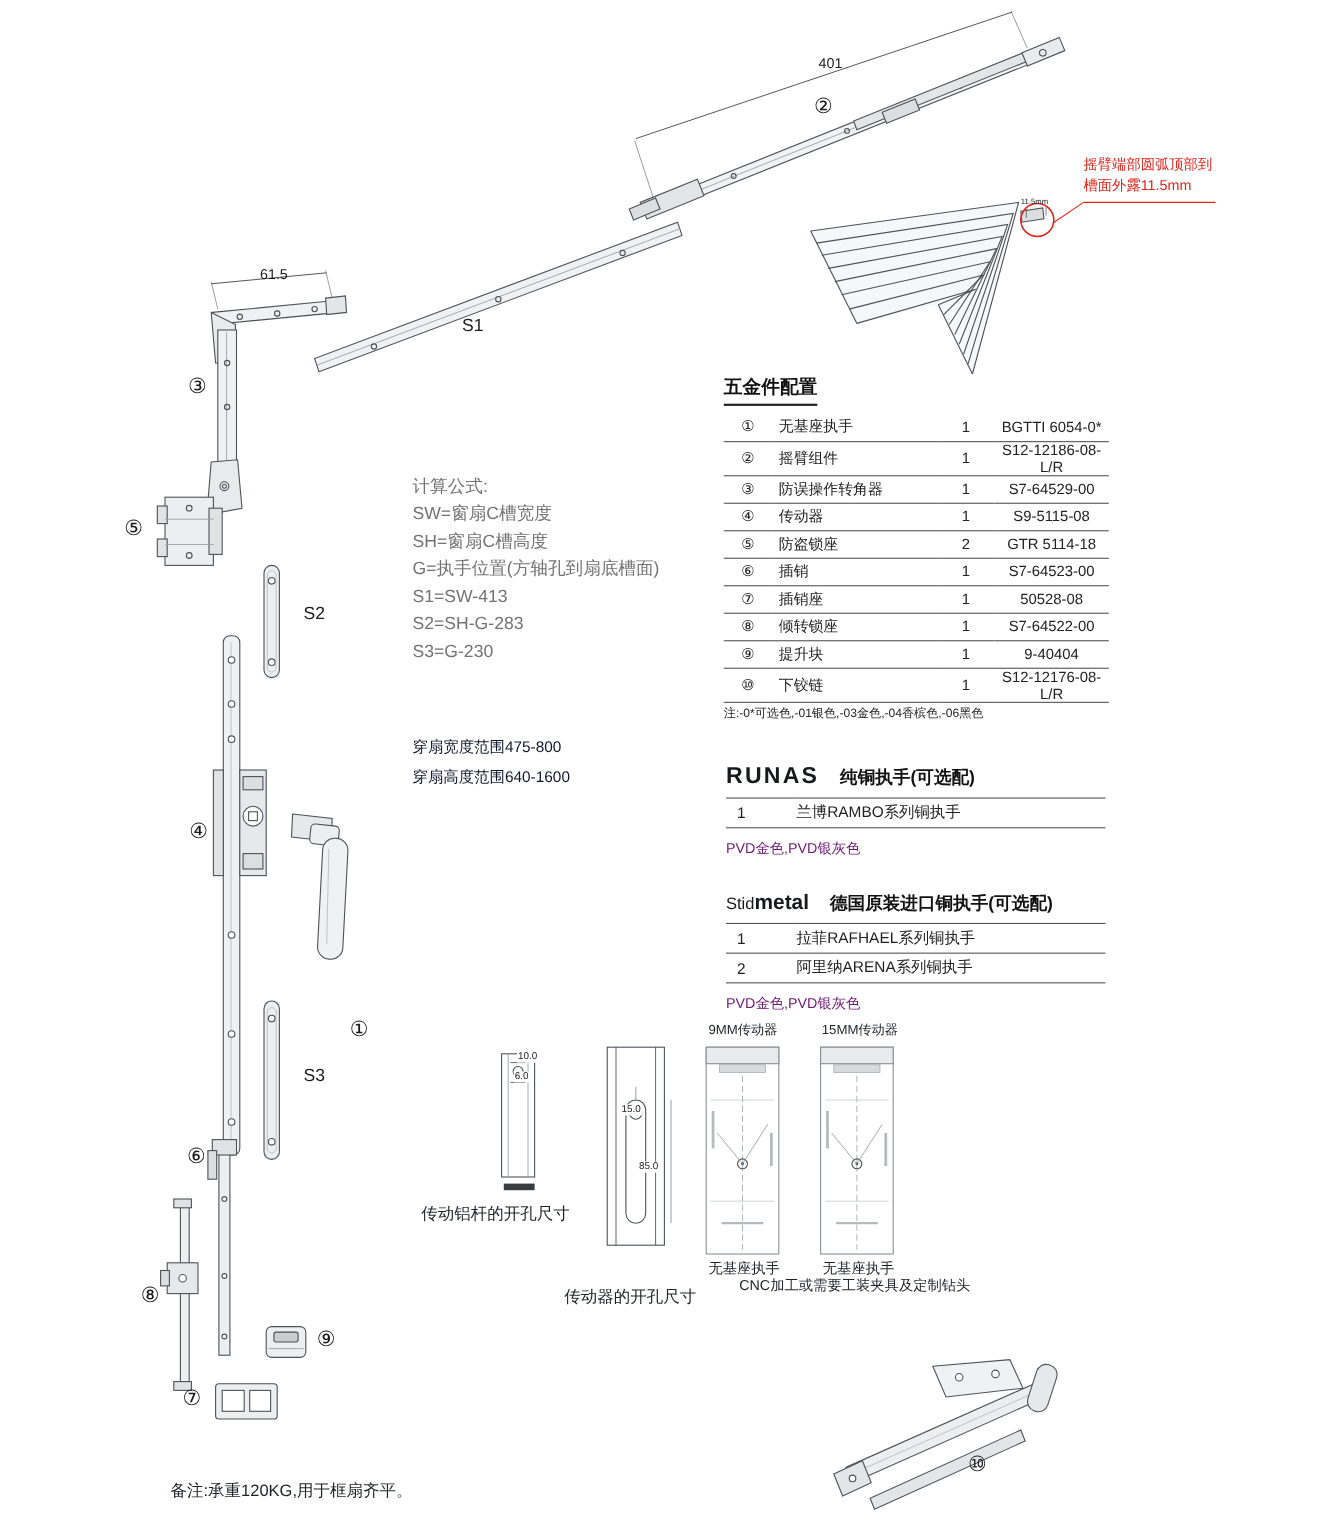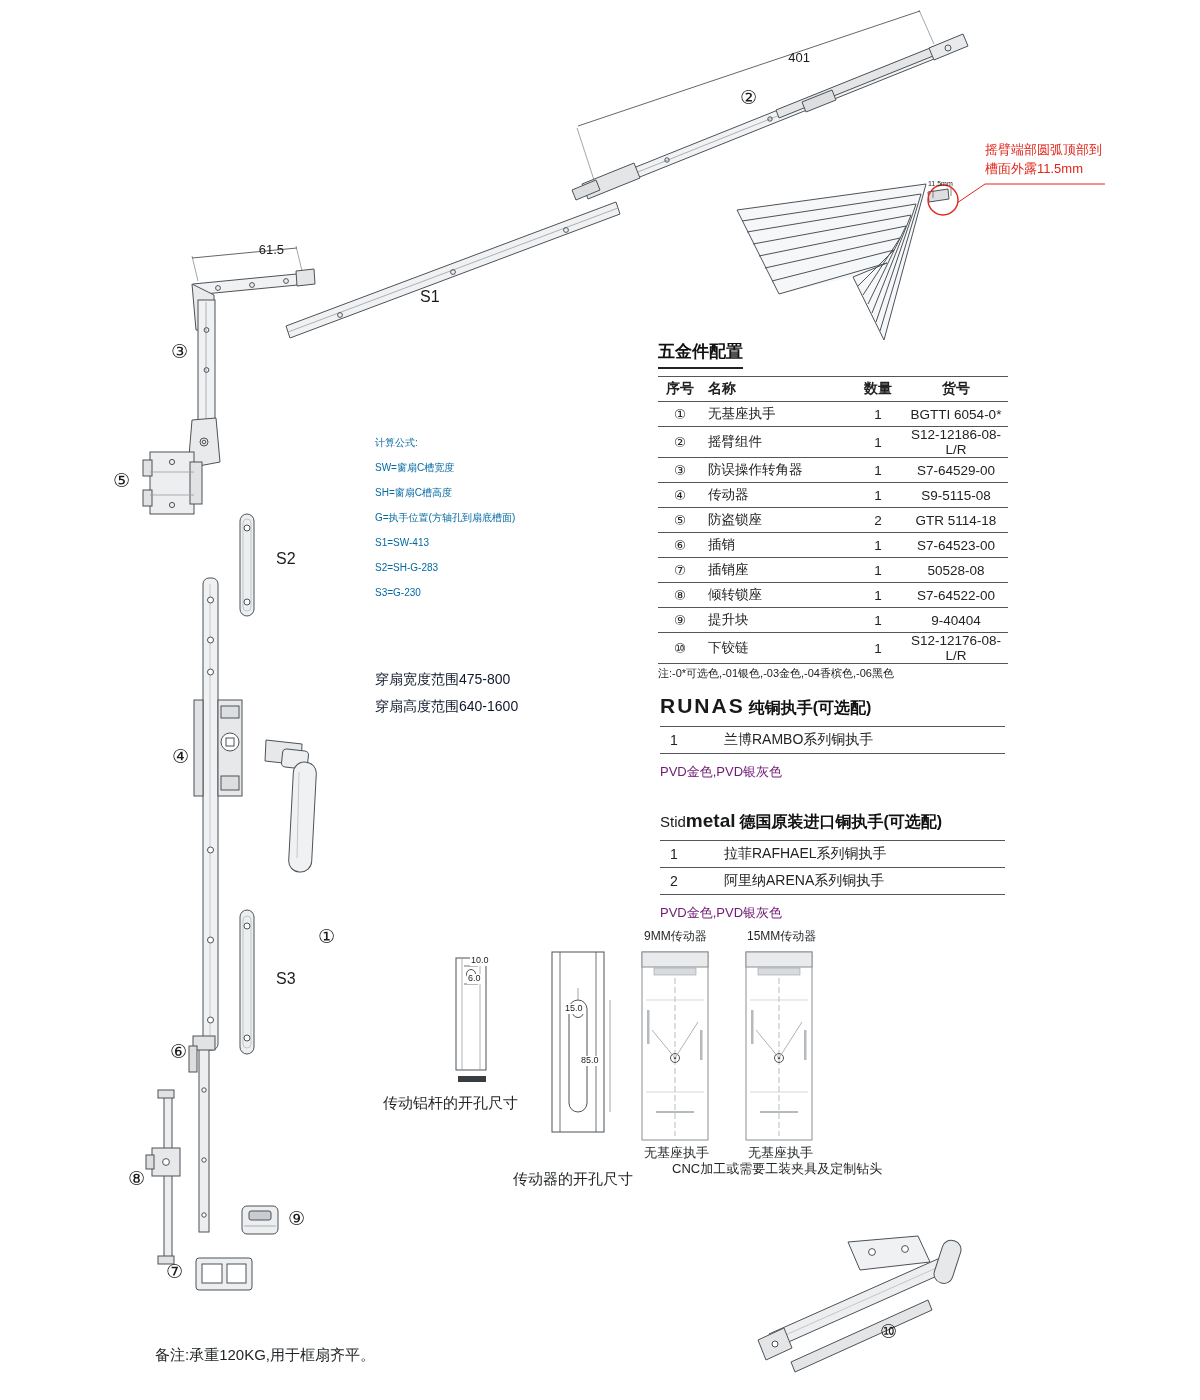--- a/index.html
+++ b/index.html
@@ -7,37 +7,37 @@
   .canvas{position:relative;width:1200px;height:1400px;background:#fff;
     font-family:"Liberation Sans","DejaVu Sans",sans-serif;color:#2b2e30;overflow:hidden}
   .abs{position:absolute}
   svg.layer{position:absolute;left:0;top:0}
   .callout{font-size:19px;line-height:1;color:#1c1c1c}
   .dim{font-size:13px;color:#1c1c1c}
   .slabel{font-size:16px;color:#1c1c1c}
   .tiny{font-size:7px;color:#1c1c1c;line-height:1}
   .dimsm{font-size:9px;color:#1c1c1c;background:#fff;padding:0 1px;line-height:1.1}
   .red-note{color:#e2241a;font-size:13px;line-height:19px;width:160px}
-  .formulas{font-size:10px;line-height:25px;color:#0369a1}
+  .formulas{font-size:16px;line-height:25px;color:#737373}
   .ranges{font-size:14px;line-height:27px;color:#0f172a}
   .block-label{font-size:15px;color:#1f2224}
   .small-label{font-size:12px;color:#1f2224}
   .mid-label{font-size:13px;color:#1f2224}
 
   .hw{width:350px}
   .hw-title{display:inline-block;font-size:17px;font-weight:700;color:#111;
     border-bottom:2px solid #222;padding-bottom:4px;margin-bottom:7px}
   table.hw-table{border-collapse:collapse;width:100%;font-size:13.5px;color:#222}
   table.hw-table th{font-weight:700;font-size:14px}
   table.hw-table th,table.hw-table td{border-bottom:1px solid #555;padding:0 2px;height:25px;text-align:center}
   table.hw-table tr.head th{border-top:1px solid #555}
   table.hw-table .name{text-align:left;padding-left:6px}
   .hw-note{font-size:11px;margin-top:2px;color:#222}
 
-  .brandrow{display:flex;align-items:baseline;gap:4px}
+  .brandrow{display:flex;align-items:baseline;gap:19px}
   .brand-runas{font-size:21px;font-weight:800;letter-spacing:2px;color:#17191b}
   .brand-stid-light{font-size:15px;font-weight:400;color:#17191b}
   .brand-stid-bold{font-size:19px;font-weight:800;color:#17191b}
   .brand-title{font-size:16px;font-weight:700;color:#111}
   table.opt-table{border-collapse:collapse;width:345px;font-size:14px;color:#222;margin-top:7px}
   table.opt-table td{border-bottom:1px solid #555;padding:0 2px;height:27px}
   table.opt-table tr:first-child td{border-top:1px solid #555}
   table.opt-table td.idx{width:62px;padding-left:10px}
   .pvd-note{font-size:13px;margin-top:9px;color:#701a75}
   .footer-note{font-size:15px;color:#1f2224}
@@ -255,30 +255,30 @@
       <circle cx="872" cy="1252" r="3.4" fill="#fff" stroke="#4d5257"></circle>
       <circle cx="905" cy="1249" r="3.4" fill="#fff" stroke="#4d5257"></circle>
       <g transform="rotate(18 948 1262)">
         <rect x="938" y="1240" width="19" height="44" rx="9" fill="#e6e8ea" stroke="#4d5257"></rect>
       </g>
       <polygon points="758,1340 784,1328 792,1348 766,1360" fill="#e3e5e7" stroke="#4d5257"></polygon>
       <circle cx="775" cy="1344" r="3" fill="#fff" stroke="#4d5257"></circle>
     </g>
   </svg>
 
-  <div class="abs dim" style="left:700px;top:50px;width:110px;text-align:right">401</div>
+  <div class="abs dim" style="left:700px;top:50px;width:110px;text-align:center">401</div>
   <div class="abs callout" style="left:740px;top:88px">②</div>
 
   <div class="abs red-note" style="left:985px;top:140px">
     <div>摇臂端部圆弧顶部到</div>
     <div>槽面外露11.5mm</div>
   </div>
   <div class="abs tiny" style="left:928px;top:180px">11.5mm</div>
 
-  <div class="abs dim" style="left:214px;top:242px;width:70px;text-align:right">61.5</div>
+  <div class="abs dim" style="left:214px;top:242px;width:70px;text-align:center">61.5</div>
   <div class="abs callout" style="left:171px;top:342px">③</div>
 
   <div class="abs slabel" style="left:420px;top:288px">S1</div>
   <div class="abs callout" style="left:113px;top:471px">⑤</div>
   <div class="abs slabel" style="left:276px;top:550px">S2</div>
 
   <div class="abs formulas" style="left:375px;top:430px">
     <div>计算公式:</div>
     <div>SW=窗扇C槽宽度</div>
     <div>SH=窗扇C槽高度</div>
@@ -304,26 +304,20 @@
   <div class="abs hw" style="left:658px;top:340px">
     <div class="hw-title">五金件配置</div>
     <table class="hw-table">
       <colgroup>
           <col style="width:44px">
           <col style="width:150px">
           <col style="width:52px">
           <col>
         </colgroup>
       <tbody>
-          <tr class="head">
-        <th>序号</th>
-        <th class="name">名称</th>
-        <th>数量</th>
-        <th>货号</th>
-      </tr>
       <tr>
         <td>①</td>
         <td class="name">无基座执手</td>
         <td>1</td>
         <td>BGTTI 6054-0*</td>
       </tr>
       <tr>
         <td>②</td>
         <td class="name">摇臂组件</td>
         <td>1</td>

